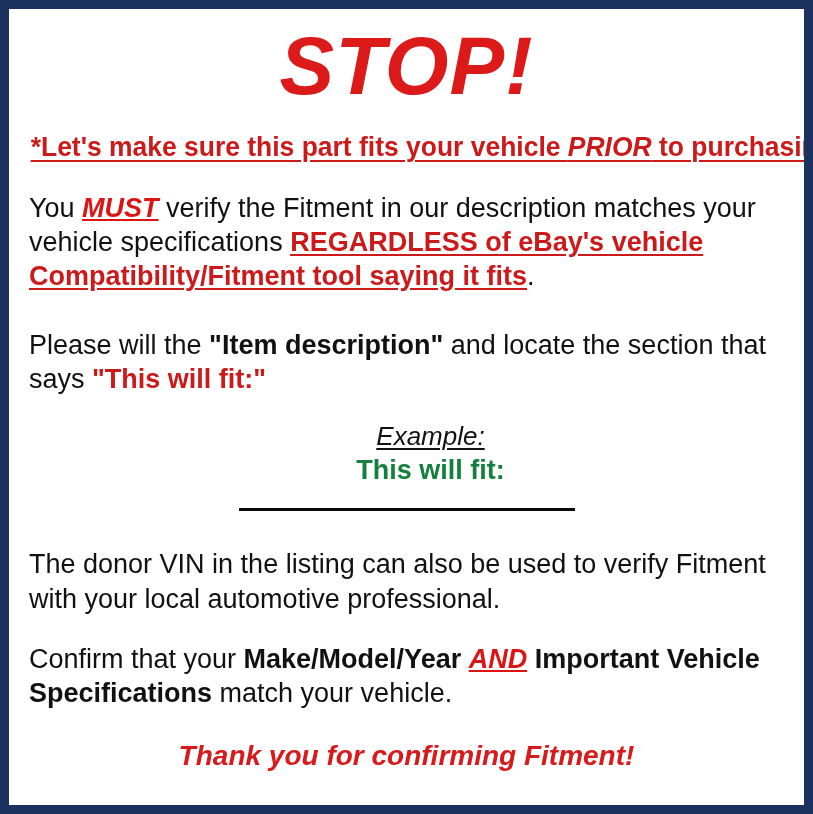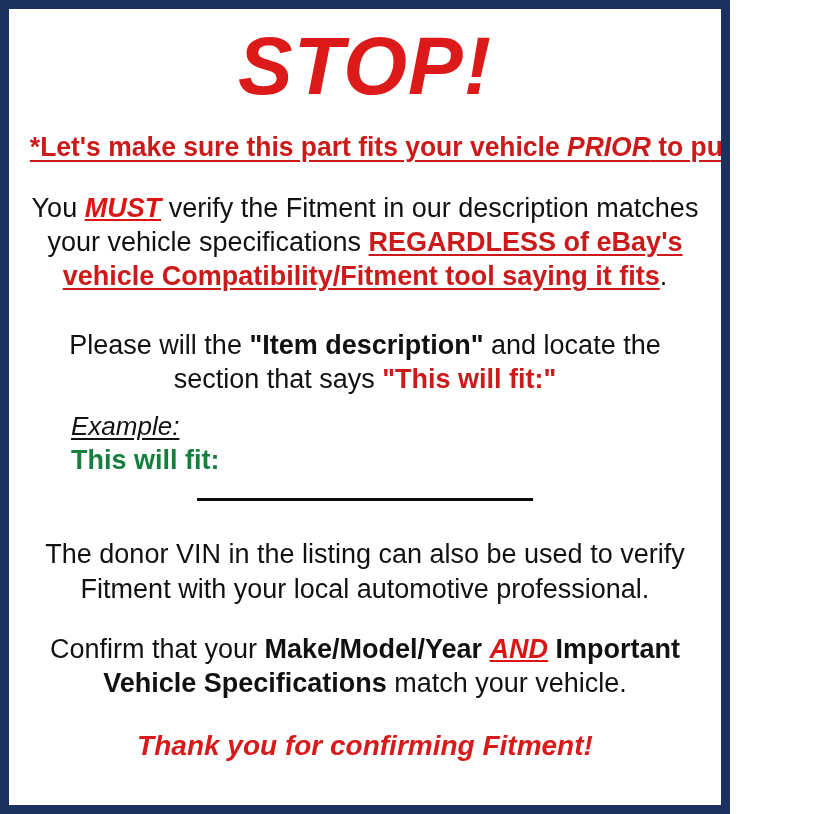--- a/index.html
+++ b/index.html
@@ -2,21 +2,21 @@
 <html><head>
 <meta charset="utf-8">
 <style>
   html, body {
     margin: 0;
     padding: 0;
     background: #ffffff;
   }
   #notice-card {
     position: relative;
-    width: 730px;
+    width: 813px;
     height: 814px;
     box-sizing: border-box;
     background: #ffffff;
     border: 9px solid #1b3160;
     font-family: "Liberation Sans", sans-serif;
     color: #111111;
     overflow: hidden;
   }
   .inner {
     position: absolute;
@@ -49,21 +49,20 @@
     transform: scaleX(0.98);
   }
   .tagline .u {
     text-decoration: underline;
     text-underline-offset: 4px;
   }
   .tagline .it { font-style: italic; }
 
   
   .para {
-    text-align: center;
     font-size: 27px;
     line-height: 1.27;
     color: #111111;
     margin: 0;
     padding: 0 6px;
   }
   .p1 { margin-top: 28px; }
   .p2 { margin-top: 34px; }
   .p-confirm { margin-top: 26px; }
   .p-vin { margin-top: 36px; }
@@ -74,23 +73,23 @@
     text-decoration: underline; text-underline-offset: 3px;
   }
   .redbolditalul {
     color: #dd1414; font-weight: bold; font-style: italic;
     text-decoration: underline; text-underline-offset: 2px;
   }
   .blkbold { color: #111111; font-weight: bold; }
 
   
   .example-block {
-    margin-top: 16px;
+    margin-top: 26px;
     padding-left: 48px;
-    text-align: left;
+    text-align: center;
   }
   .example-label {
     font-size: 26px;
     font-style: italic;
     color: #111111;
     text-decoration: underline;
     text-underline-offset: 3px;
     line-height: 1.15;
   }
   .example-fit {

